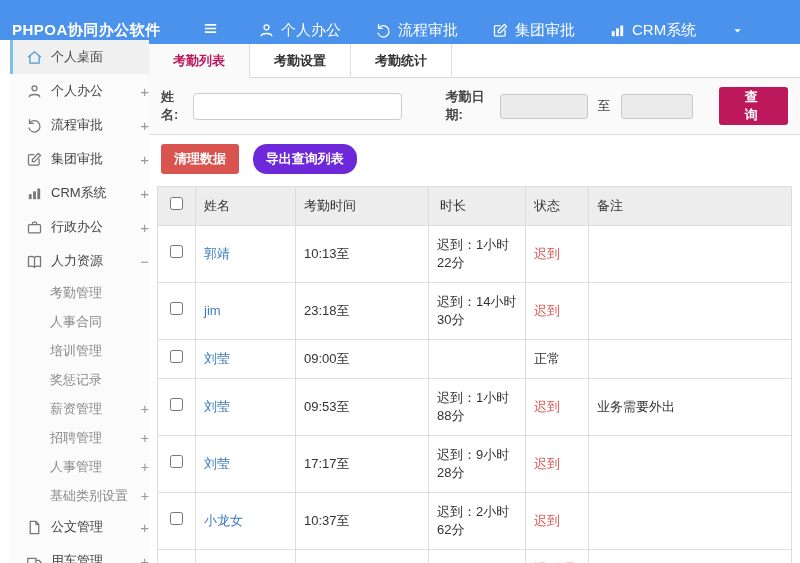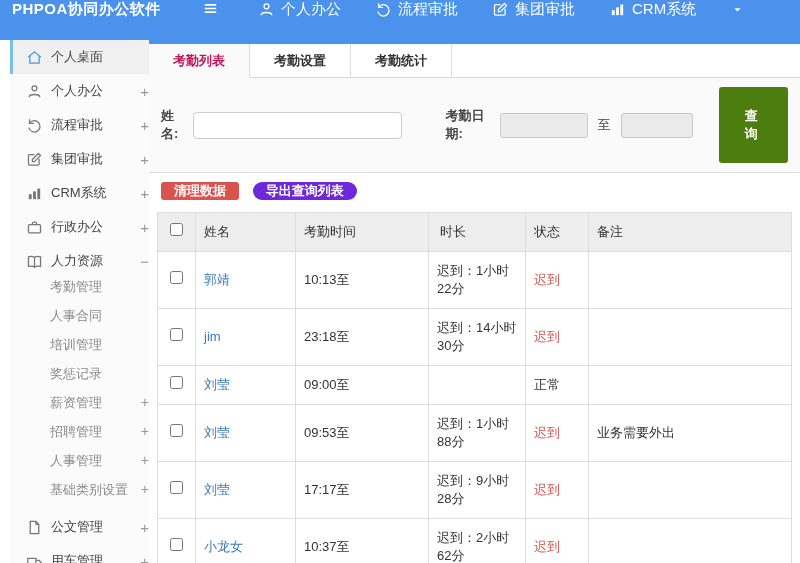--- a/index.html
+++ b/index.html
@@ -1,39 +1,39 @@
 <!DOCTYPE html>
 <html><head>
 <meta charset="utf-8">
 <style>
   * { margin:0; padding:0; box-sizing:border-box; }
   html,body { width:800px; height:563px; overflow:hidden; background:#fff;
     font-family:"Liberation Sans","DejaVu Sans",sans-serif; font-size:13px; color:#333; }
 
   
-  .topbar { height:40px; background:#4b92ec; display:flex; align-items:flex-start; color:#fff; }
+  .topbar { height:40px; background:#4b92ec; display:flex; align-items:flex-end; color:#fff; }
   .logo { width:190px; padding-left:12px; font-size:15px; font-weight:bold; letter-spacing:.5px; }
   .hamburger { width:40px; display:flex; justify-content:center; cursor:pointer; }
   .topnav { display:flex; align-items:center; margin-left:28px; }
   .topnav-item { display:flex; align-items:center; gap:6px; margin-right:34px; font-size:15px; cursor:pointer; }
   .topnav-item svg { display:block; }
   .icon16 { width:17px; height:17px; }
   .icon14 { width:15px; height:15px; }
 
   
   .sidebar { position:absolute; left:10px; top:40px; bottom:0; width:152px; background:#fbfbfb;
     border-right:1px solid #ddd; overflow:hidden; }
   .side-item { display:flex; align-items:center; height:34px; padding-left:13px; padding-right:12px;
     color:#555; cursor:pointer; border-left:3px solid transparent; }
   .side-item .s-icon { width:17px; height:17px; margin-right:8px; color:#777; flex:none; }
   .side-item .s-label { flex:1; color:#444; }
   .side-item .s-expand { color:#999; font-size:15px; }
   .side-item.active { background:#f0f0f0; border-left:3px solid #79c1ea; }
   .side-item.active .s-icon { color:#4a9bd8; }
-  .side-sub { display:flex; align-items:flex-start; height:29px; padding-left:40px; padding-right:12px;
+  .side-sub { display:flex; align-items:center; height:29px; padding-left:40px; padding-right:12px;
     color:#8a8a8a; cursor:pointer; }
   .side-sub .s-label { flex:1; }
   .side-sub .s-expand { color:#999; font-size:14px; }
 
   
   .content { position:absolute; left:149px; top:40px; right:0; bottom:0; background:#fff;
     border-top:4px solid #4b92ec; }
   .tabbar { display:flex; height:34px; background:#fff; border-bottom:1px solid #d9d9d9; }
   .tab { padding:0 24px; line-height:33px; font-weight:bold; color:#333; background:#fff;
     border-right:1px solid #ddd; cursor:pointer; }
@@ -43,26 +43,26 @@
     display:flex; align-items:center; }
   .filter-row label { font-weight:bold; color:#444; margin-right:6px; }
   .inp-name { width:242px; height:27px; border:1px solid #ccc; border-radius:4px; padding:0 8px;
     background:#fff; outline:none; font-size:13px; }
   .lbl-date { margin-left:44px; }
   .inp-date { height:25px; border:1px solid #c8c8c8; border-radius:3px; background:#ebebeb;
     padding:0 6px; outline:none; font-size:13px; }
   .inp-date.d1 { width:88px; }
   .inp-date.d2 { width:72px; }
   .to-label { margin:0 10px; color:#444; }
-  .btn-search { margin-left:26px; background:#4d7c0f; color:#fff; border:none; border-radius:3px;
-    padding:20px 17px; font-size:13px; font-weight:bold; letter-spacing:4px; cursor:pointer; }
+  .btn-search { margin-left:26px; background:#be185d; color:#fff; border:none; border-radius:3px;
+    padding:1px 17px; font-size:13px; font-weight:bold; letter-spacing:4px; cursor:pointer; }
 
   .actions-row { padding:9px 12px 10px; background:#fff; }
   .btn { border:none; border-radius:3px; color:#fff; font-size:13px; font-weight:bold;
-    padding:0 13px; cursor:pointer; margin-right:10px; }
+    padding:6px 13px; cursor:pointer; margin-right:10px; }
   .btn-danger { background:#d9534f; }
   .btn-info { background:#6d28d9;border-radius:14px; }
 
   
   table { border-collapse:collapse; width:calc(100% - 16px); margin:2px 8px 0; font-size:13px; }
   th,td { border:1px solid #ddd; text-align:left; padding:10px 8px; vertical-align:middle;
     line-height:18px; }
   th { background:#ededed; color:#333; font-weight:normal; }
   .col-check { width:38px; text-align:center; }
   .col-name { width:100px; } .col-time { width:133px; } .col-dur { width:97px;padding-left:11px; }

